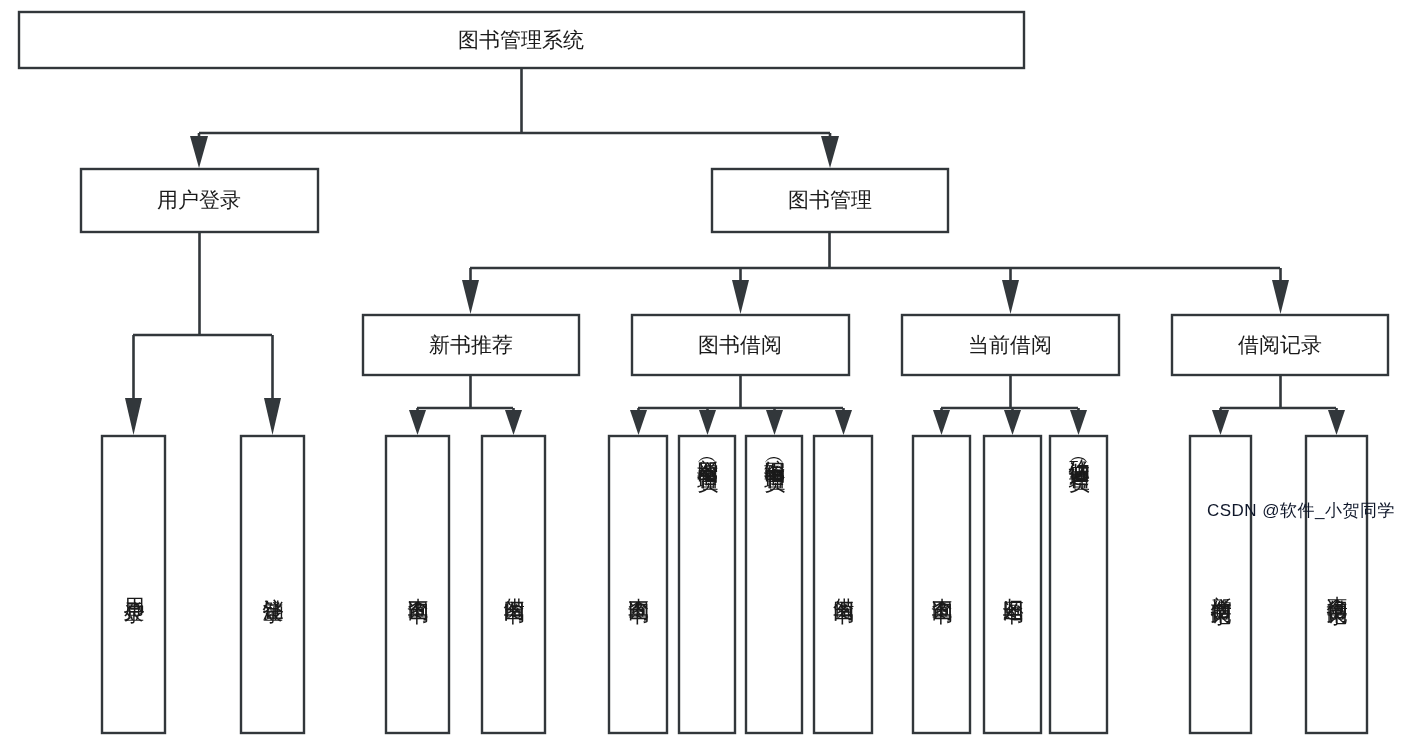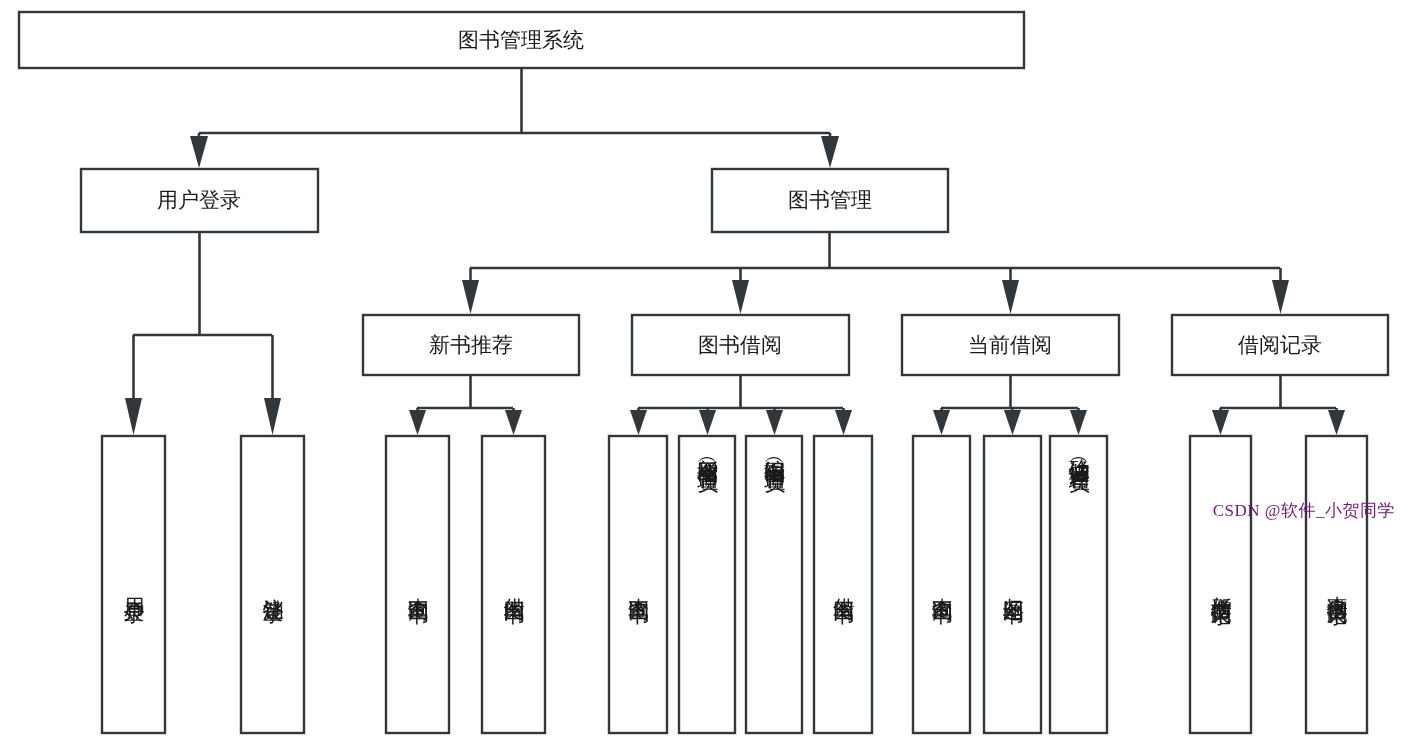--- a/index.html
+++ b/index.html
@@ -65,23 +65,23 @@
     line-height: 1.12;
     letter-spacing: 2px;
     color: #1a1a1a;
     white-space: nowrap;
     text-align: center;
   }
   .watermark {
     position: absolute;
     right: 10px;
     bottom: 6px;
-    font-family: Liberation Serif, serif;
+    font-family: Liberation Sans, sans-serif;
     font-size: 17px;
-    color: #701a75;
+    color: #0f172a;
     white-space: nowrap;
     letter-spacing: 0.5px;
   }
 </style>
 </head>
 <body>
 
 <div id="diagram-root">
 
   <svg id="tree-svg" viewBox="0 0 1405 747">

